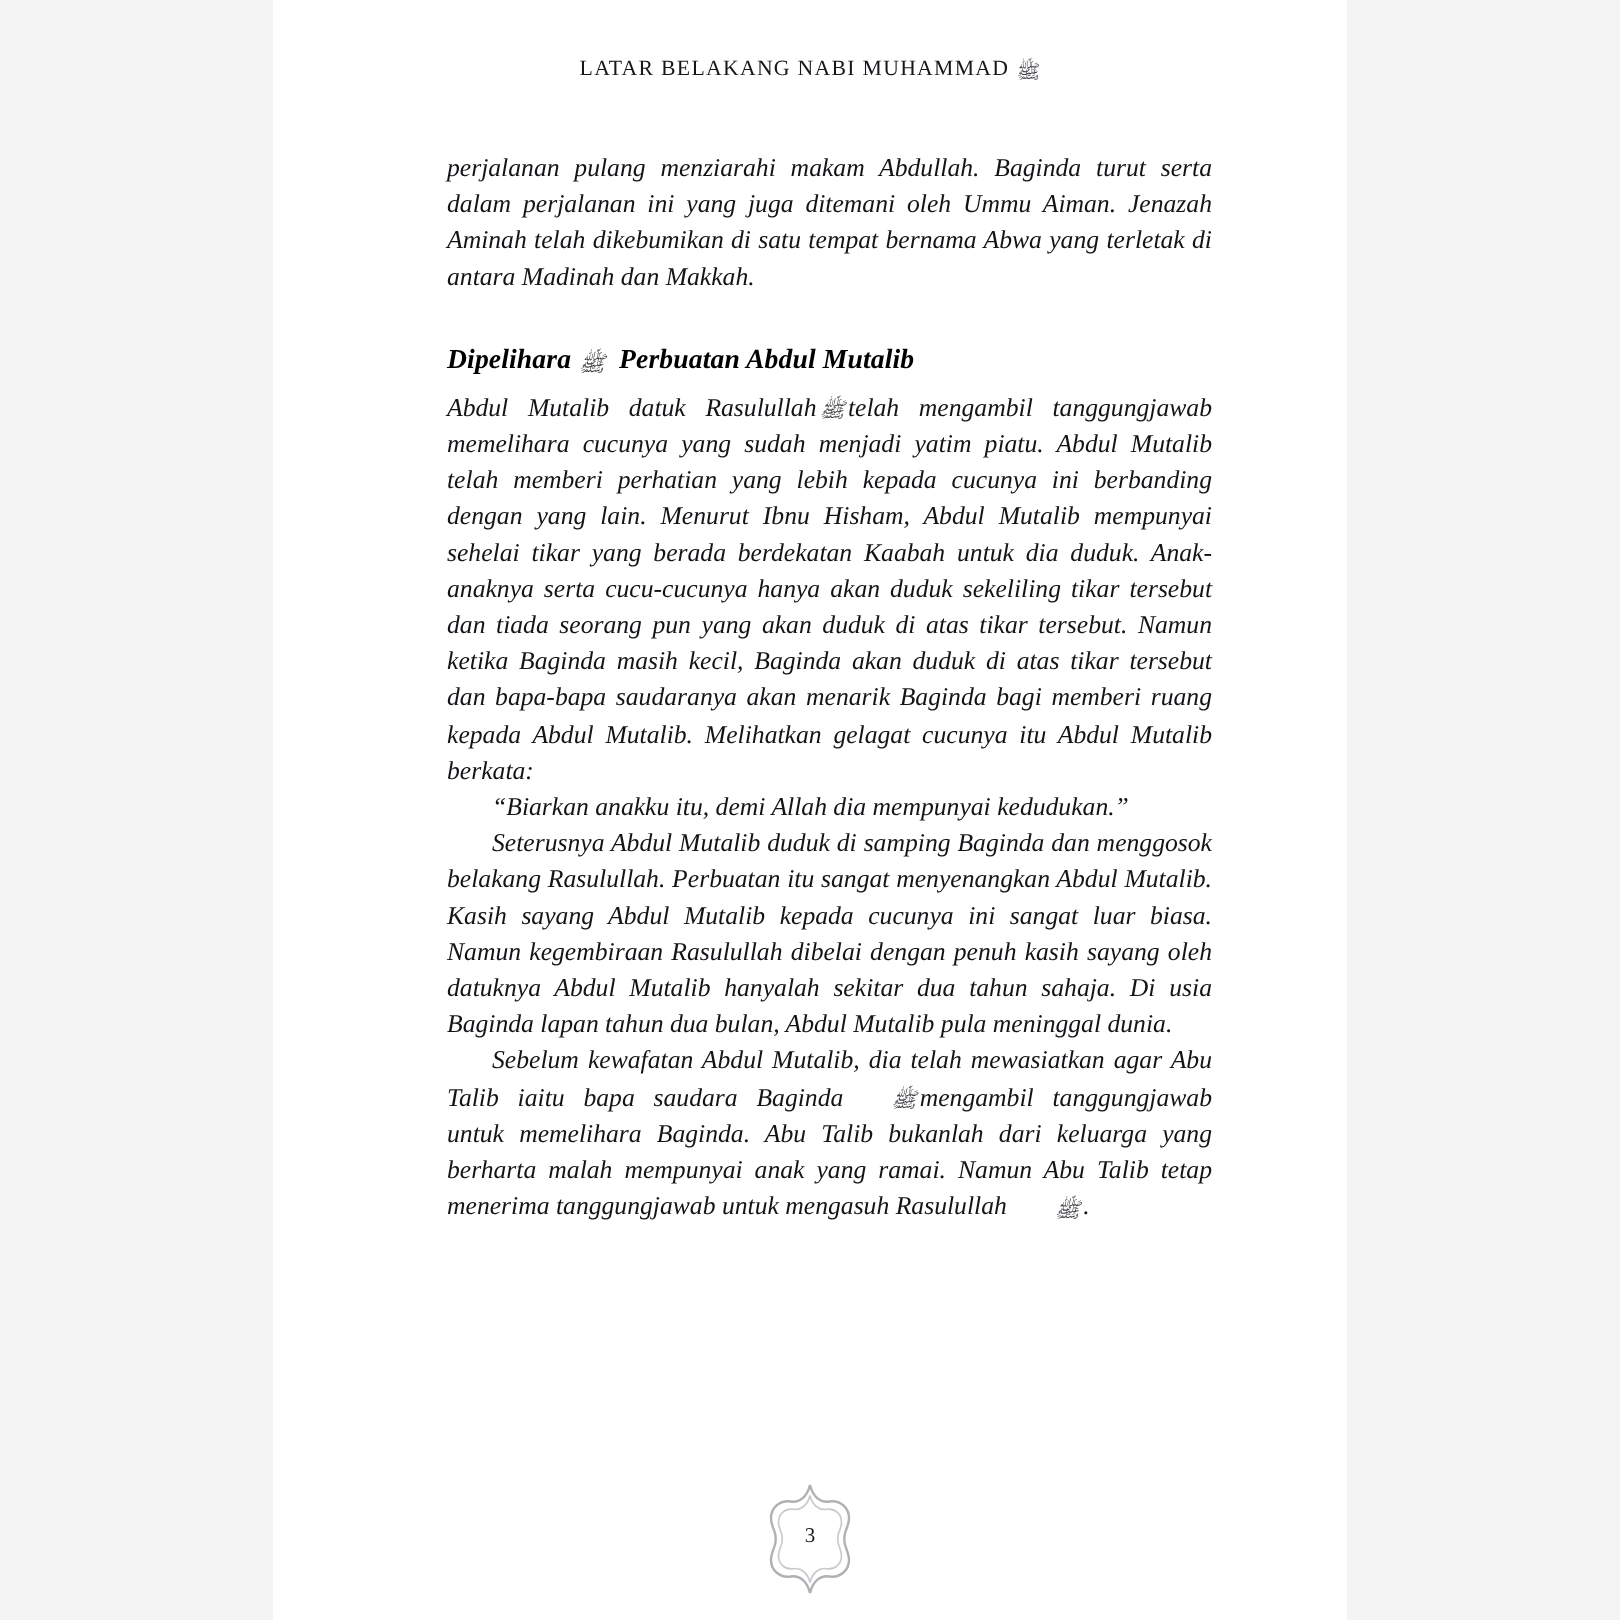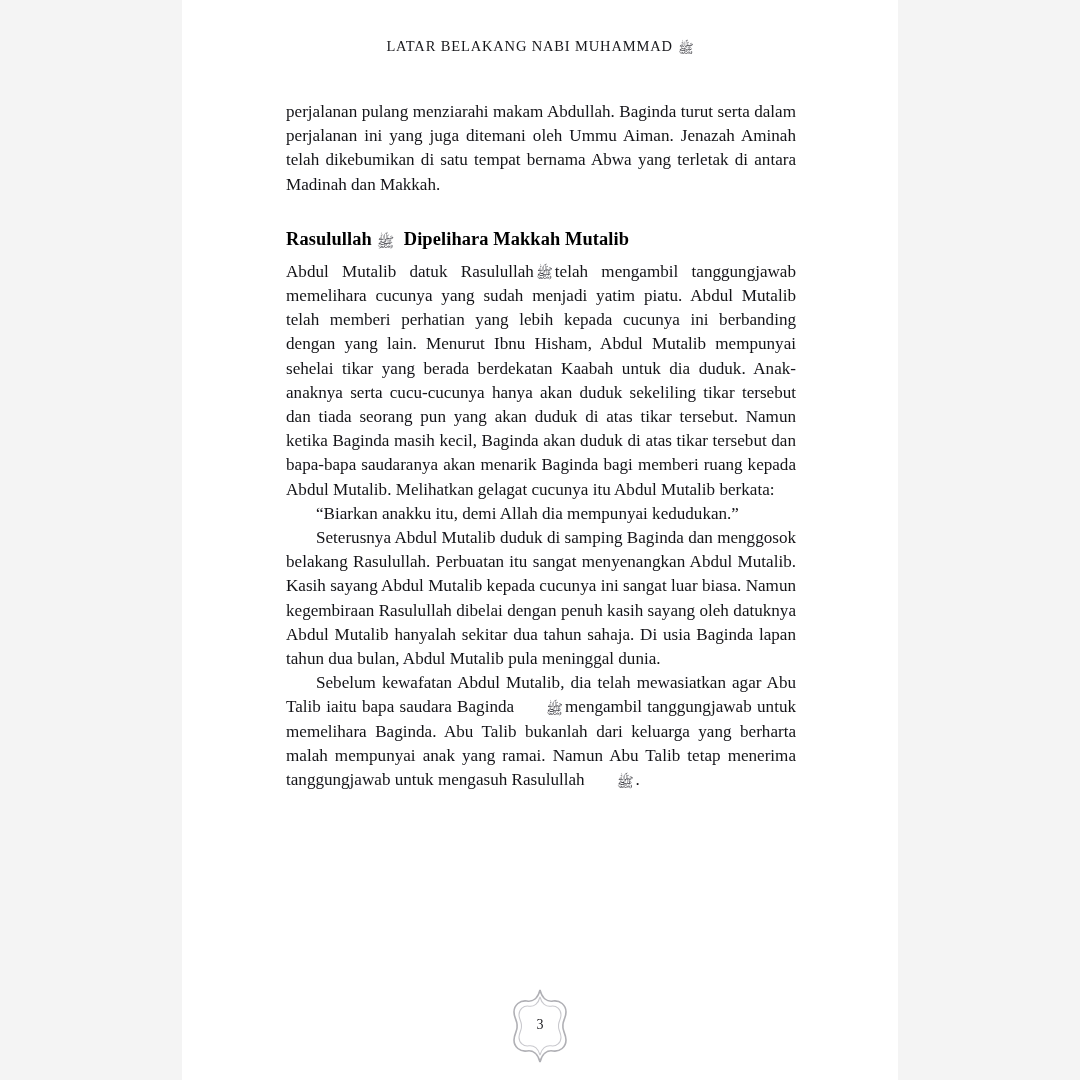--- a/index.html
+++ b/index.html
@@ -56,23 +56,24 @@
     line-height: 1;
   }
   .running-header .salawat {
     font-size: 13px;
     margin-left: 5px;
   }
 
   
   .text-column {
     position: absolute;
-    left: 104px;   
+    left: 116px;   
     top: 100px;
     width: 510px;  
+    font-style: italic;
   }
 
   p.body-text {
     margin: 0;
     font-size: 17.1px;
     line-height: 24.2px;
     color: #141418;
     text-align: justify;
     text-justify: inter-word;
     hyphens: none;
@@ -145,21 +146,21 @@
     <div class="running-header">
       <span class="hdr-text">LATAR BELAKANG NABI MUHAMMAD</span><span class="salawat">ﷺ</span>
     </div>
 
     <div class="text-column">
 
       <p class="body-text">perjalanan pulang menziarahi makam Abdullah. Baginda turut serta dalam perjalanan ini yang juga ditemani oleh Ummu Aiman. Jenazah Aminah telah dikebumikan di satu tempat bernama Abwa yang terletak di antara Madinah dan Makkah.</p>
 
       <div class="gap-before-heading"></div>
 
-      <h2 class="section-heading"><span>Rasulullah</span><span class="salawat">ﷺ</span>&nbsp; <span>Dipelihara Makkah Mutalib</span></h2>
+      <h2 class="section-heading"><span>Dipelihara</span><span class="salawat">ﷺ</span>&nbsp; <span>Perbuatan Abdul Mutalib</span></h2>
 
       <div class="gap-after-heading"></div>
 
       <p class="body-text"><span>Abdul Mutalib datuk Rasulullah</span><span class="salawat">ﷺ</span><span>telah mengambil tanggungjawab memelihara cucunya yang sudah menjadi yatim piatu. Abdul Mutalib telah memberi perhatian yang lebih kepada cucunya ini berbanding dengan yang lain. Menurut Ibnu Hisham, Abdul Mutalib mempunyai sehelai tikar yang berada berdekatan Kaabah untuk dia duduk. Anak-anaknya serta cucu-cucunya hanya akan duduk sekeliling tikar tersebut dan tiada seorang pun yang akan duduk di atas tikar tersebut. Namun ketika Baginda masih kecil, Baginda akan duduk di atas tikar tersebut dan bapa-bapa saudaranya akan menarik Baginda bagi memberi ruang kepada Abdul Mutalib. Melihatkan gelagat cucunya itu Abdul Mutalib berkata:</span></p>
 
       <p class="body-text indent">“Biarkan anakku itu, demi Allah dia mempunyai kedudukan.”</p>
 
       <p class="body-text indent">Seterusnya Abdul Mutalib duduk di samping Baginda dan menggosok belakang Rasulullah. Perbuatan itu sangat menyenangkan Abdul Mutalib. Kasih sayang Abdul Mutalib kepada cucunya ini sangat luar biasa. Namun kegembiraan Rasulullah dibelai dengan penuh kasih sayang oleh datuknya Abdul Mutalib hanyalah sekitar dua tahun sahaja. Di usia Baginda lapan tahun dua bulan, Abdul Mutalib pula meninggal dunia.</p>
 
       <p class="body-text indent"><span>Sebelum kewafatan Abdul Mutalib, dia telah mewasiatkan agar Abu Talib iaitu bapa saudara Baginda</span><span class="salawat">ﷺ</span><span>mengambil tanggungjawab untuk memelihara Baginda. Abu Talib bukanlah dari keluarga yang berharta malah mempunyai anak yang ramai. Namun Abu Talib tetap menerima tanggungjawab untuk mengasuh Rasulullah</span><span class="salawat">ﷺ</span><span>.</span></p>

